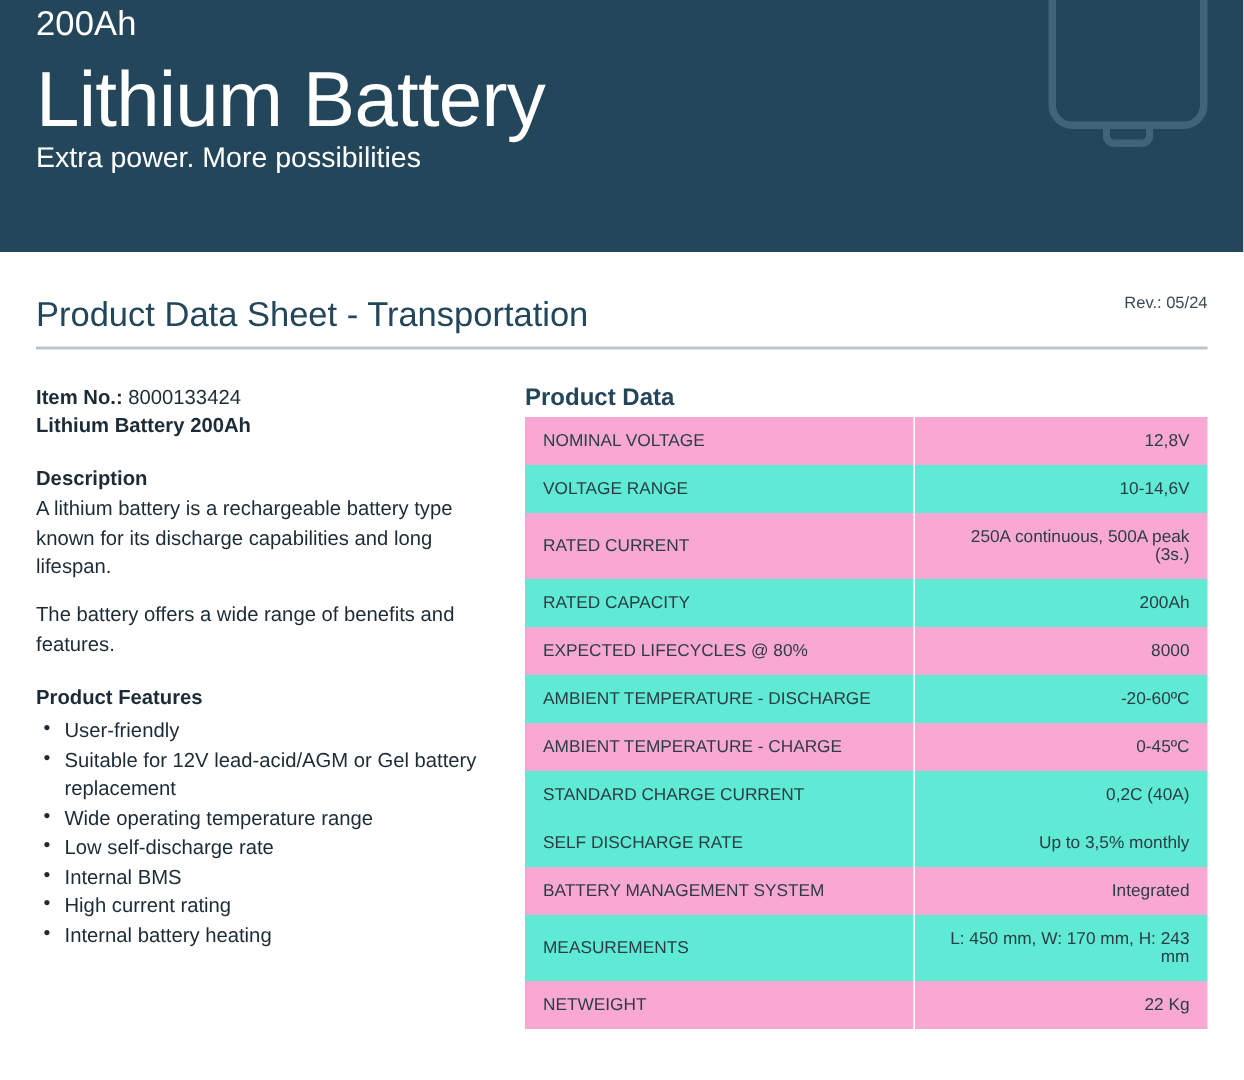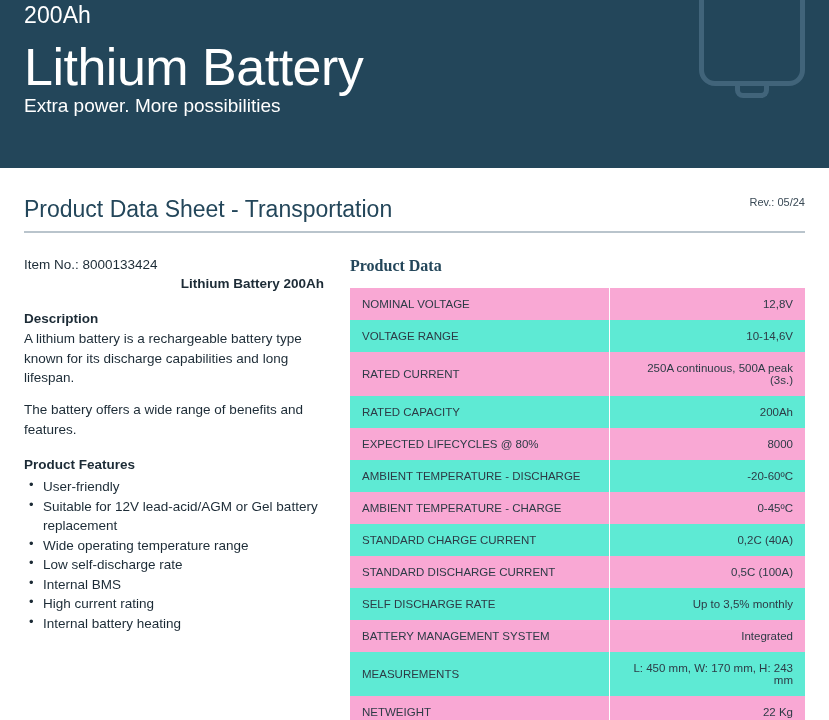--- a/index.html
+++ b/index.html
@@ -100,26 +100,25 @@
     line-height: 1.42;
   }
   .col-right {
     flex: 1 1 auto;
   }
 
   .item-line {
     font-size: 13.5px;
     margin-bottom: 0;
   }
-  .item-line b { font-weight: 400; }
+  .item-line b { font-weight: 700; }
   .item-line2 {
     font-size: 13.5px;
     font-weight: 700;
     margin-bottom: 16px;
-    text-align: right;
   }
   .sec-head {
     font-weight: 700;
     font-size: 13.5px;
     margin-bottom: 1px;
   }
   .para {
     font-size: 13.5px;
     margin: 0 0 13px 0;
     line-height: 1.43;
@@ -148,22 +147,21 @@
     top: -1px;
     font-size: 13px;
     color: #1c2b36;
   }
 
   
   .pd-head {
     font-size: 16px;
     font-weight: 700;
     color: #23465a;
-    margin: 2px 0 13px 0;
-    font-family: Liberation Serif, serif;
+    margin: 2px 0 3px 0;
   }
   table.pd {
     width: 100%;
     border-collapse: collapse;
     table-layout: fixed;
   }
   table.pd td {
     font-size: 11.5px;
     padding: 10px 10px 10px 12px;
     color: #2d3b46;
@@ -248,24 +246,20 @@
           <td class="val">-20-60ºC</td>
         </tr>
         <tr class="odd">
           <td class="lbl">AMBIENT TEMPERATURE - CHARGE</td>
           <td class="val">0-45ºC</td>
         </tr>
         <tr class="even">
           <td class="lbl">STANDARD CHARGE CURRENT</td>
           <td class="val">0,2C (40A)</td>
         </tr>
-        <tr class="odd">
-          <td class="lbl">STANDARD DISCHARGE CURRENT</td>
-          <td class="val">0,5C (100A)</td>
-        </tr>
         <tr class="even">
           <td class="lbl">SELF DISCHARGE RATE</td>
           <td class="val">Up to 3,5% monthly</td>
         </tr>
         <tr class="odd">
           <td class="lbl">BATTERY MANAGEMENT SYSTEM</td>
           <td class="val">Integrated</td>
         </tr>
         <tr class="even">
           <td class="lbl">MEASUREMENTS</td>

